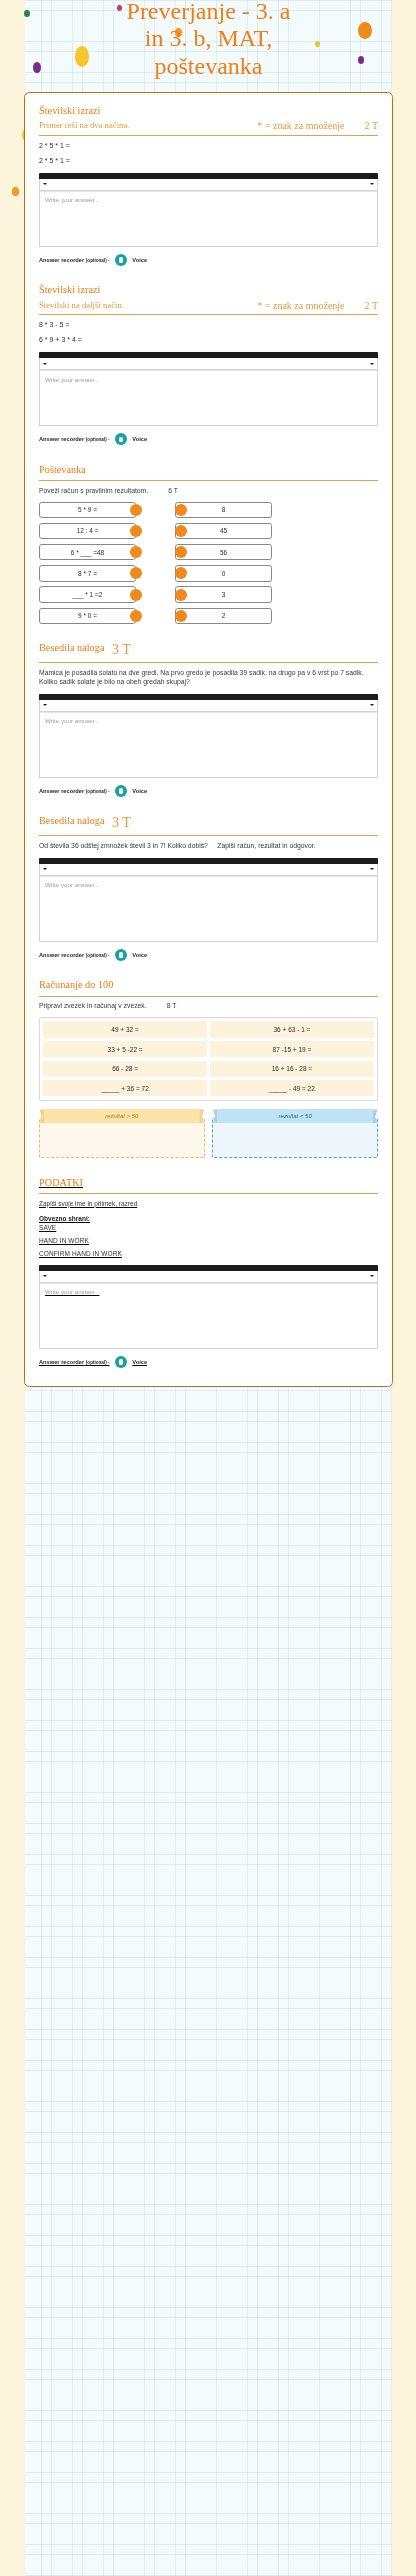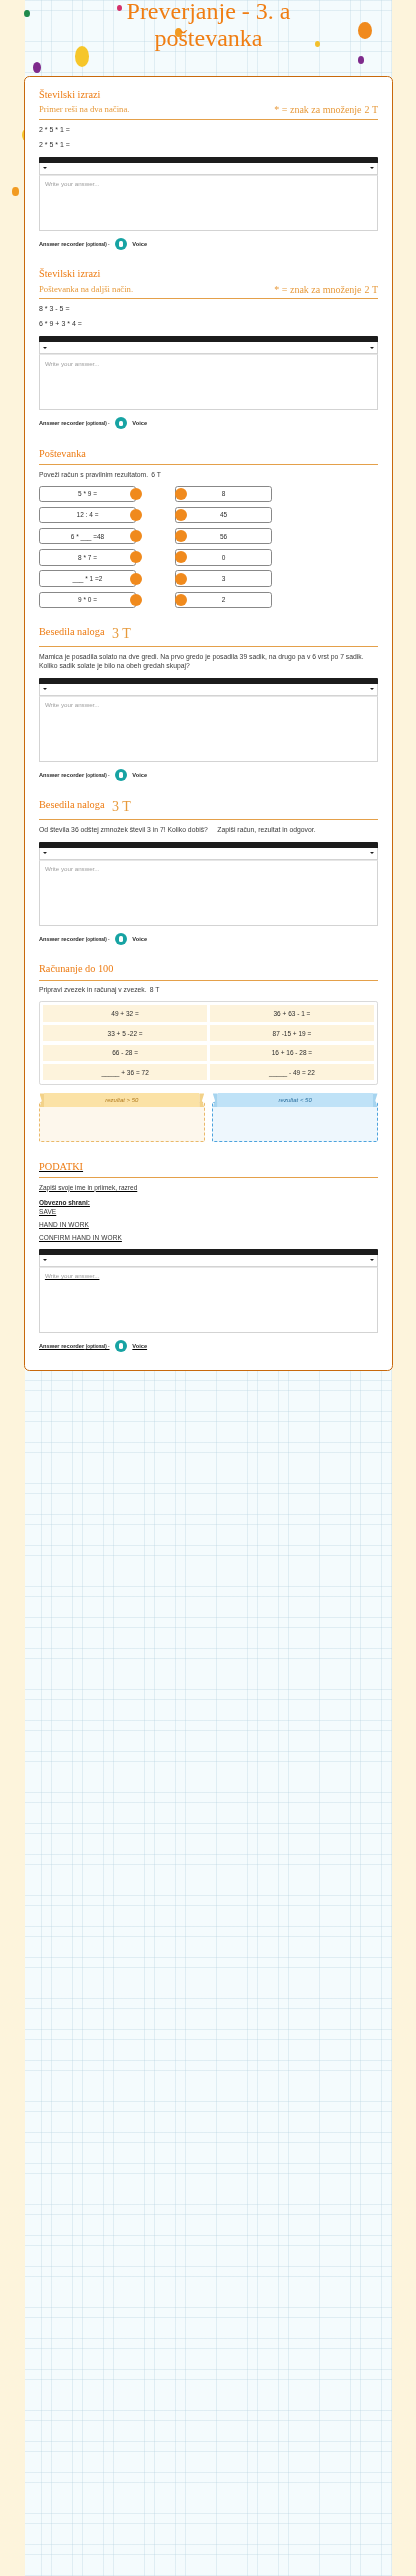--- a/index.html
+++ b/index.html
@@ -38,38 +38,38 @@
   #banner .t {
     font-family:"Liberation Serif", serif;
     color:#f07e13;
     font-size:24px; line-height:26.6px;
     padding-top:1.1px;
   }
 
   
   #card {
     position:absolute;
-    left:24px; top:76px; width:369px;
+    left:24px; top:92px; width:369px;
     background:#ffffff;
     border:1.6px solid #c8690c;
     border-radius:5.4px;
     z-index:3;
     padding:12px 14px 16.3px 14px;
   }
 
   
   .sec { margin-bottom:18.4px; }
   .sec-head {
     font-family:"Liberation Serif", serif;
     color:#ed7b12;
     font-size:10.3px;
     line-height:12.5px;
   }
   .sec-sub {
-    display:flex; align-items:flex-end; gap:3px;
+    display:flex; align-items:flex-end; gap:20px;
     margin-top:2.7px;
   }
   .sec-sub .txt {
     font-family:"Liberation Serif", serif;
     color:#e79a3c; font-size:8.7px; line-height:11px; flex:1;
   }
   .sec-sub .pts {
     font-family:"Liberation Serif", serif;
     color:#e79a3c; font-size:10px; white-space:nowrap;
   }
@@ -222,20 +222,21 @@
   <div class="blob" style="left:67px;top:124px;width:6px;height:7px;background:#e8502a;"></div>
   <div class="blob" style="left:22px;top:129px;width:7.6px;height:12px;background:#f6c62a;"></div>
   <div class="blob" style="left:368px;top:109px;width:5.4px;height:8.1px;background:#1f8a4c;"></div>
   <div class="blob" style="left:326px;top:150px;width:6.5px;height:9.2px;background:#f29b22;"></div>
   <div class="blob" style="left:115px;top:153px;width:9.8px;height:13px;background:#7e2a8c;"></div>
   <div class="blob" style="left:12px;top:187px;width:6.5px;height:8.7px;background:#f29b22;"></div>
 </div>
 
 <div id="banner">
   <div class="t">Preverjanje - 3. a</div>
+  <div class="t">in 3. b, MAT,</div>
   <div class="t">poštevanka</div>
 </div>
 
 <div id="card">
 
   <div class="sec">
     <div class="sec-head">Številski izrazi</div>
     <div class="sec-sub">
       <div class="txt">Primer reši na dva načina.</div>
       <div class="pts">* = znak za množenje</div>
@@ -260,21 +261,21 @@
       <span class="rec-btn">
           <span class="mic"></span>
         </span>
       <span class="rec-voice">Voice</span>
     </div>
   </div>
 
   <div class="sec">
     <div class="sec-head">Številski izrazi</div>
     <div class="sec-sub">
-      <div class="txt">Poštevanka na daljši način.</div>
+      <div class="txt">Številski na daljši način.</div>
       <div class="pts">* = znak za množenje</div>
       <div class="pts">2 T</div>
     </div>
     <hr class="rule">
     <div class="expr">8 * 3 - 5 =</div>
     <div class="expr">6 * 9 + 3 * 4 =</div>
 
     <div class="rte">
       <div class="rte-bar"></div>
       <div class="rte-tools">

